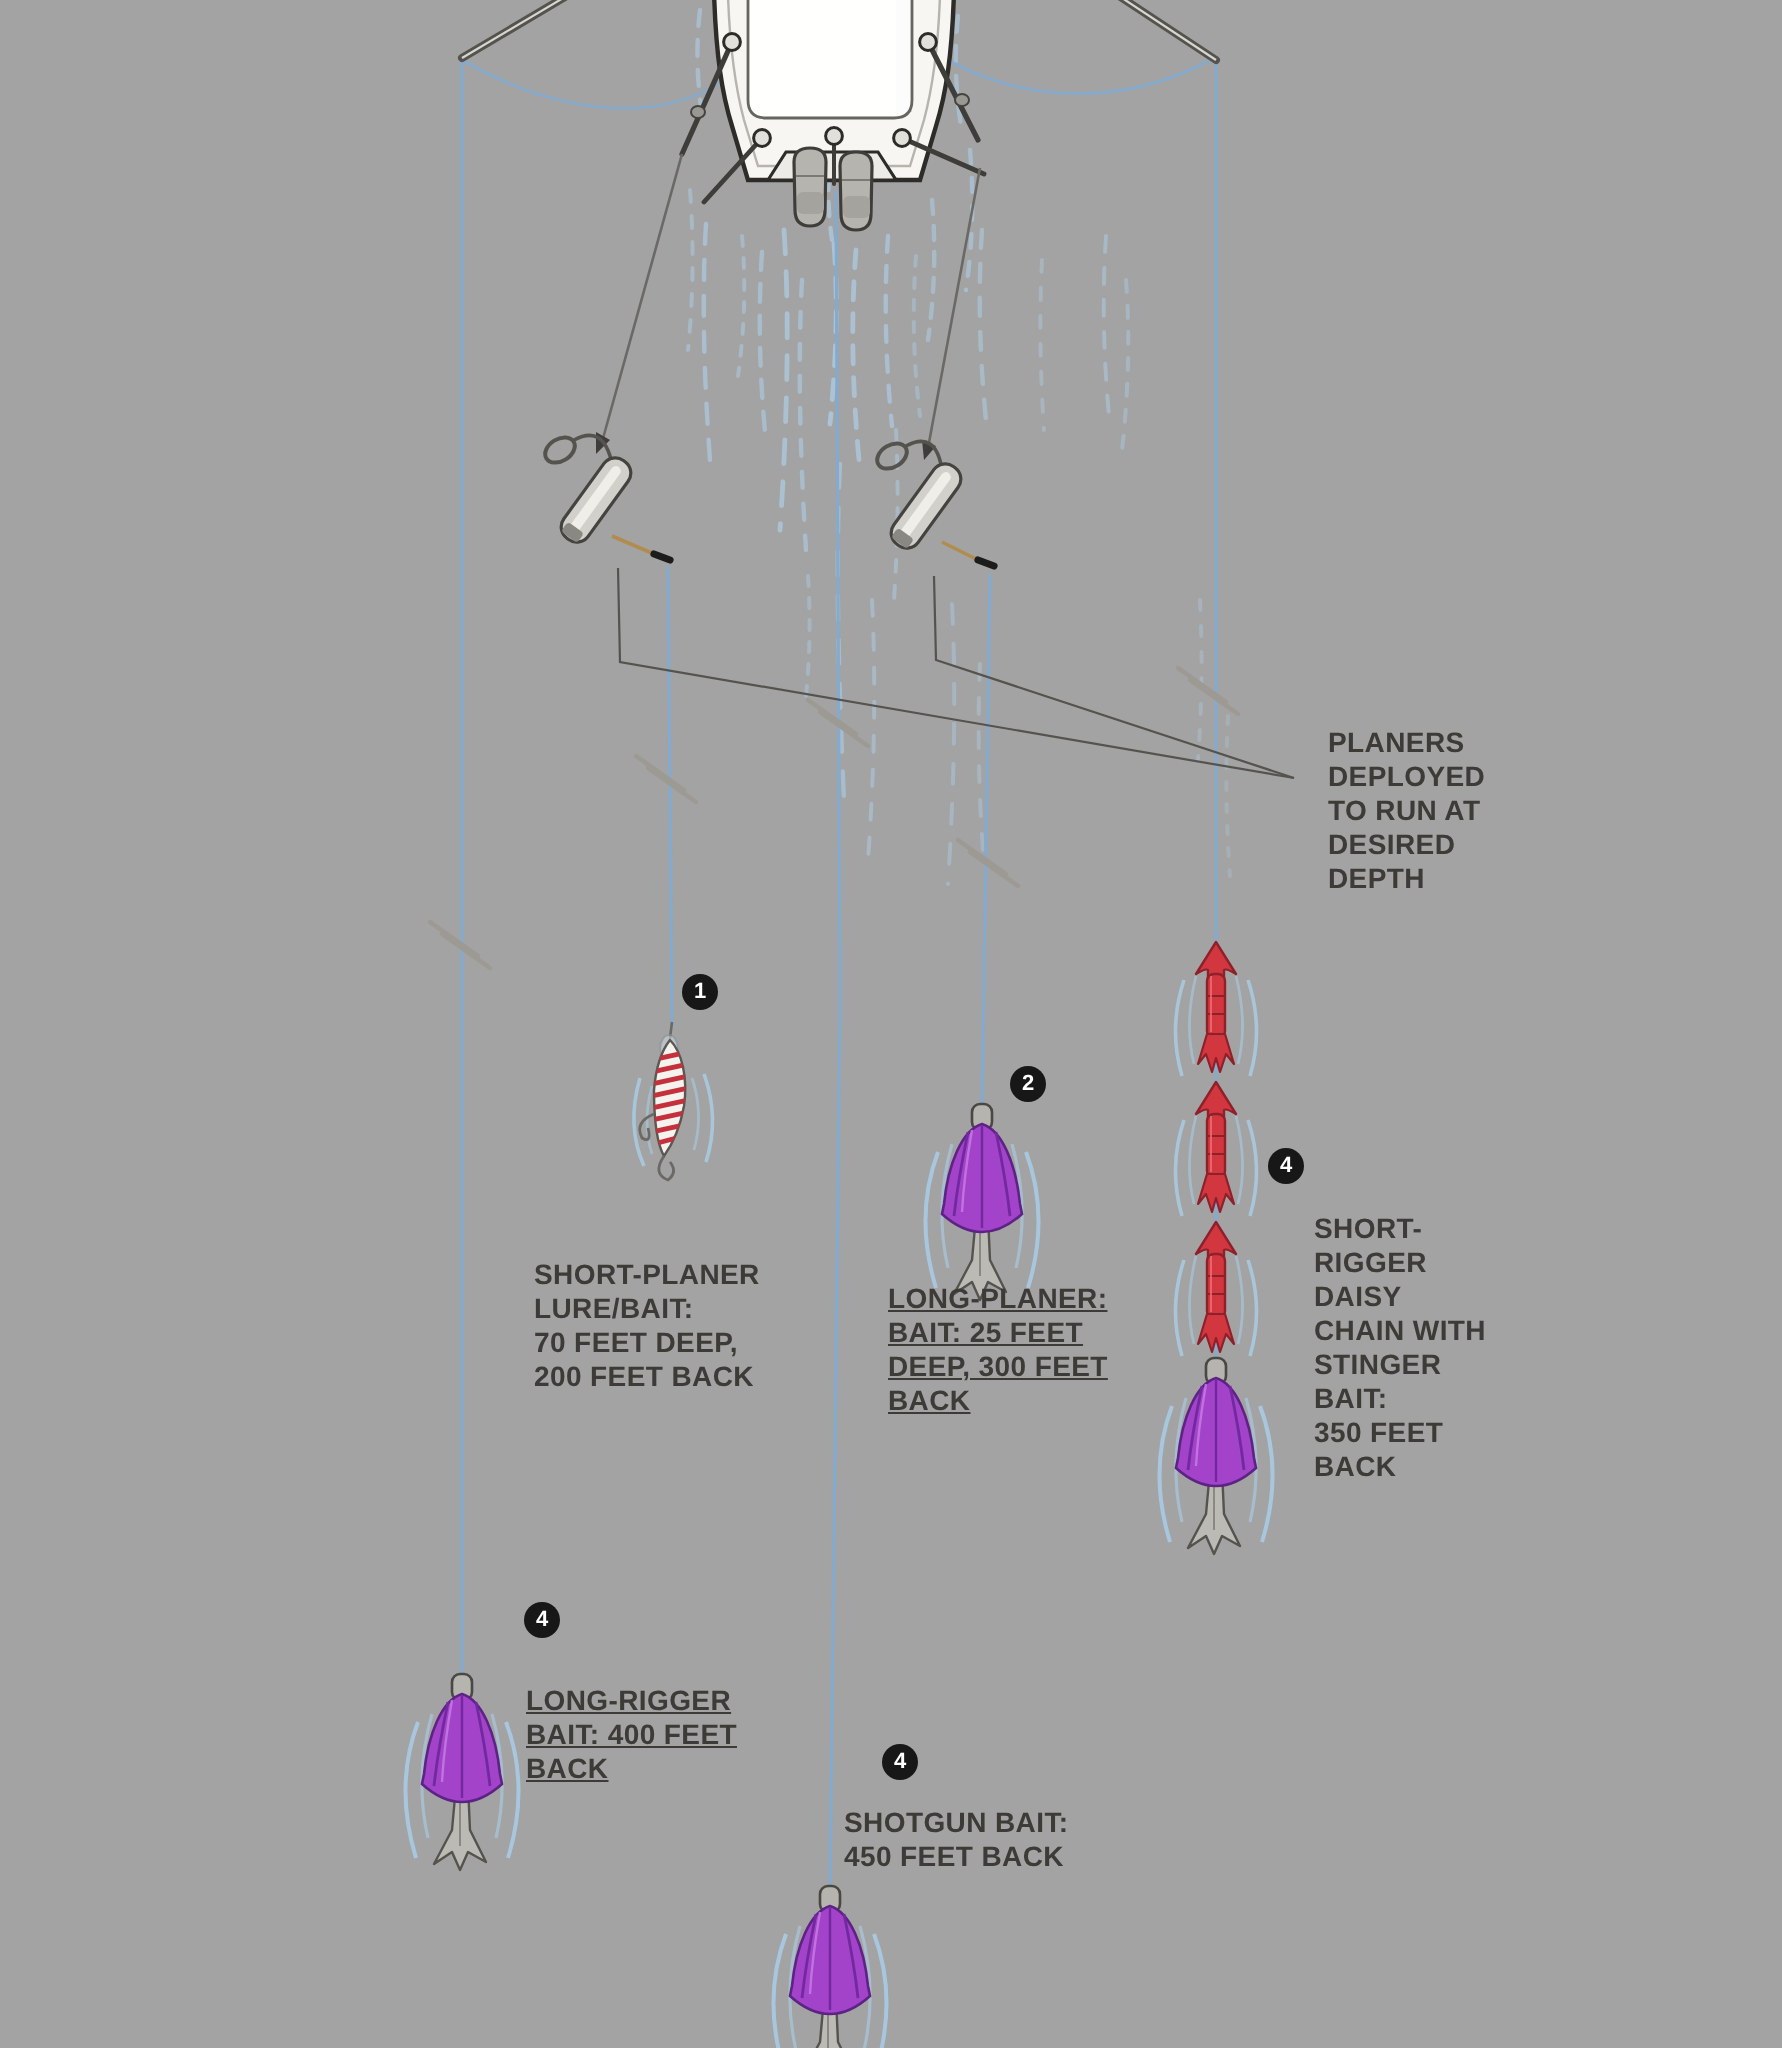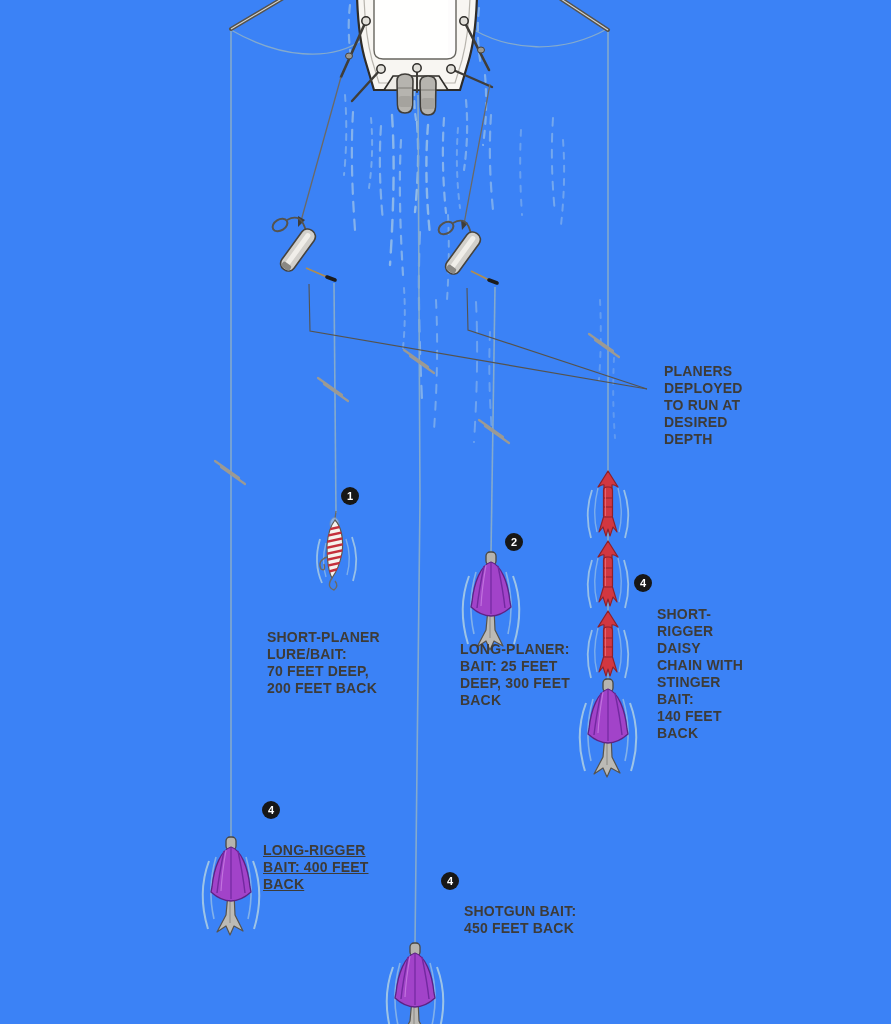--- a/index.html
+++ b/index.html
@@ -1,18 +1,18 @@
 <!DOCTYPE html>
 <html><head>
 <meta charset="utf-8">
 <style>
   html,body{margin:0;padding:0;}
   .stage{
     position:relative;width:891px;height:1024px;overflow:hidden;
-    background:#3b82f6;
+    background:#a3a3a3;
     font-family:"Liberation Sans",sans-serif;
   }
   .stage svg{position:absolute;left:0;top:0;}
   .label{
     position:absolute;
     font-size:14px;line-height:17px;font-weight:700;
     letter-spacing:.2px;color:#3d3b38;
     white-space:pre-line;
   }
   .badge{
@@ -227,37 +227,37 @@
 DESIRED
 DEPTH</div>
 
 <div class="badge" style="left:341px;top:487px;">1</div>
 <div class="label" style="left:267px;top:629px;width:130px;">SHORT-PLANER
 LURE/BAIT:
 70 FEET DEEP,
 200 FEET BACK</div>
 
 <div class="badge" style="left:505px;top:533px;">2</div>
-<div class="label" style="left:460px;top:641px;width:130px;">LONG-PLANER:
+<div class="label" style="left:444px;top:641px;width:130px;text-decoration:underline;">LONG-PLANER:
 BAIT: 25 FEET
 DEEP, 300 FEET
 BACK</div>
 
 <div class="badge" style="left:634px;top:574px;">4</div>
 <div class="label" style="left:657px;top:606px;width:110px;">SHORT-
 RIGGER
 DAISY
 CHAIN WITH
 STINGER
 BAIT:
-140 FEET
+350 FEET
 BACK</div>
 
 <div class="badge" style="left:262px;top:801px;">4</div>
 <div class="label" style="left:263px;top:842px;width:130px;text-decoration:underline;">LONG-RIGGER
 BAIT: 400 FEET
 BACK</div>
 
 <div class="badge" style="left:441px;top:872px;">4</div>
-<div class="label" style="left:464px;top:903px;width:140px;">SHOTGUN BAIT:
+<div class="label" style="left:422px;top:903px;width:140px;">SHOTGUN BAIT:
 450 FEET BACK</div>
 
 </div>
 
 </body></html>

